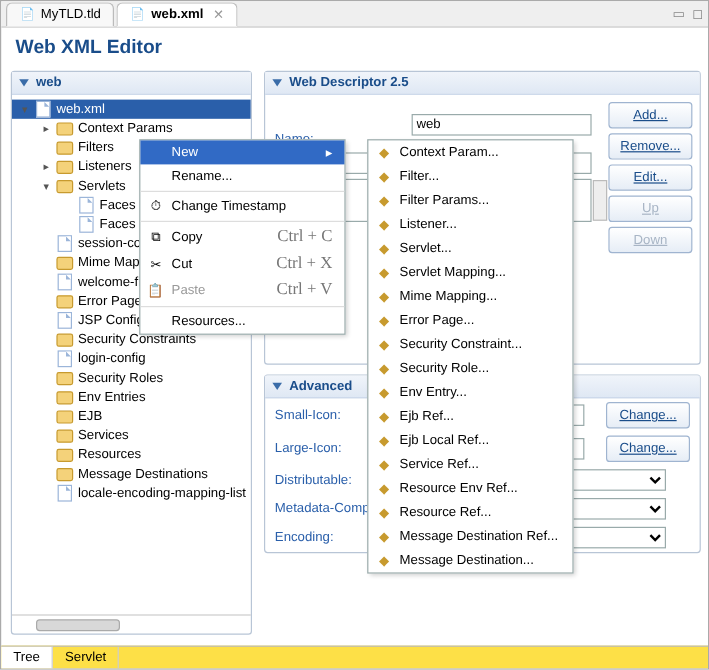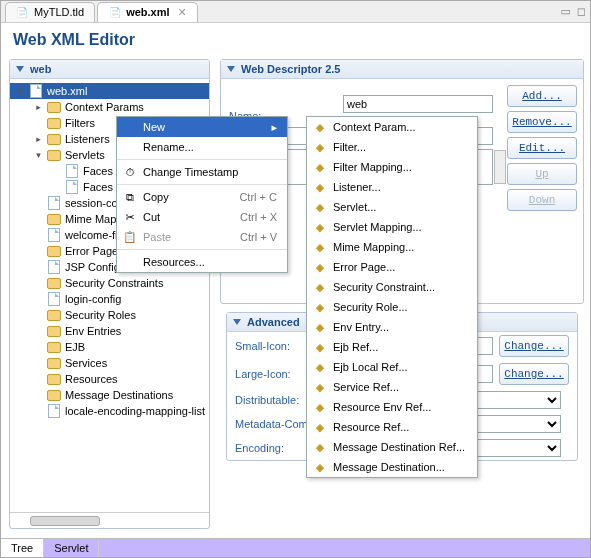--- a/index.html
+++ b/index.html
@@ -20,47 +20,47 @@
 .node { display: flex; align-items: center; gap: 4px; padding: 1px 4px; white-space: nowrap; }
 .node.sel { background: #2a5faa; color: #fff; }
 .indent0 { padding-left: 6px; } .indent1 { padding-left: 24px; } .indent2 { padding-left: 42px; }
 .exp { width: 9px; height: 9px; display: inline-block; text-align: center; line-height: 8px; font-size: 9px; color: #555; }
 .ico { width: 14px; height: 14px; display: inline-flex; align-items: center; justify-content: center; font-size: 10px; }
 .folder { background: #f4d27a; border: 1px solid #c79a2e; border-radius: 2px; width: 14px; height: 11px; }
 .file { background: #fff; border: 1px solid #9bb5d9; width: 12px; height: 14px; position: relative; }
 .file.x:before { content:""; position:absolute; top:0; right:0; border-left:4px solid #9bb5d9; border-top:4px solid #fff; }
 .scroll { height: 16px; border-top: 1px solid #ccc; display: flex; align-items: center; }
 .scroll .thumb { width: 70px; height: 10px; background: #d8d8d8; border: 1px solid #aaa; margin-left: 20px; border-radius: 3px; }
-.right-area { flex: 1; display: flex; flex-direction: column; gap: 8px; align-items: center; }
+.right-area { flex: 1; display: flex; flex-direction: column; gap: 8px; }
 .form-row { display: flex; align-items: center; gap: 6px; padding: 3px 8px; }
 .form-row label { color: #2a5faa; width: 108px; margin-top: 24px; }
 .form-row input[type=text] { flex: 1; border: 1px solid #9aa; height: 18px; padding: 0 3px; }
 .btncol { display: flex; flex-direction: column; gap: 4px; padding: 6px; }
 .btn { width: 70px; height: 22px; border: 1px solid #9fb4d0; background: linear-gradient(#fff,#e6edf6); color: #1a4d8a; border-radius: 3px; font-size: 11px; }
 .btn:disabled { color: #a8b5c5; }
-.btn.u { text-decoration: underline; font-family: Liberation Mono, monospace; }
+.btn.u { text-decoration: underline; }
 .desc-body { display: flex; }
 .desc-left { flex: 1; padding: 4px 0; }
 .desc-left .tbox { margin: 2px 8px; border: 1px solid #9aa; height: 18px; }
 .desc-left .bigbox { margin: 4px 8px; border: 1px solid #9aa; height: 36px; position: relative; }
 .bigbox .mini-scroll { position: absolute; right: -14px; top: 0; bottom: 0; width: 12px; background: #eee; border: 1px solid #bbb; }
 .adv-row { display: flex; align-items: center; gap: 6px; padding: 3px 8px; }
 .adv-row label { color: #2a5faa; width: 120px; }
 .adv-row .txt { width: 132px; border: 1px solid #9aa; height: 18px; }
 .adv-row select { width: 200px; border: 1px solid #9aa; height: 18px; background: #fff; }
-.bottom-tabs { position: absolute; bottom: 0; left: 0; display: flex; border-top: 1px solid #bbb; background: #c4b5fd; width: 100%; }
+.bottom-tabs { position: absolute; bottom: 0; left: 0; display: flex; border-top: 1px solid #bbb; background: #fde047; width: 100%; }
 .btab { padding: 3px 10px; border-right: 1px solid #ccc; font-size: 11px; }
 .btab.active { background: #fff; }
 
 .ctx { position: absolute; background: #fff; border: 1px solid #9aa; box-shadow: 2px 2px 4px rgba(0,0,0,.2); z-index: 50; }
 .ctx-item { display: flex; align-items: center; gap: 6px; padding: 3px 10px 3px 6px; min-width: 170px; }
 .ctx-item.hl { background: #316ac5; color: #fff; }
 .ctx-item.dis { color: #999; }
 .ctx-sep { height: 1px; background: #ddd; margin: 2px 0; }
-.ctx .kbd { margin-left: auto; color: #777; font-size: 11px; }
+.ctx .kbd { margin-left: auto; color: #777; font-size: 14px; font-family: Liberation Serif, serif; }
 .ctx .arrow { margin-left: auto; }
 .ctx1 { left: 115px; top: 115px; }
 .ctx2 { left: 305px; top: 115px; }
 .mini-ico { width: 14px; height: 14px; display: inline-flex; align-items: center; justify-content: center; font-size: 11px; }
 </style>
 </head>
 <body>
 
 <div class="tabrow">
   <div class="tab">
@@ -348,21 +348,21 @@
     <div class="ctx-item">
       <span class="mini-ico" style="color: rgb(199, 154, 46);">◆</span>
       <span>Context Param...</span>
     </div>
     <div class="ctx-item">
       <span class="mini-ico" style="color: rgb(199, 154, 46);">◆</span>
       <span>Filter...</span>
     </div>
     <div class="ctx-item">
       <span class="mini-ico" style="color: rgb(199, 154, 46);">◆</span>
-      <span>Filter Mapping...</span>
+      <span>Filter Params...</span>
     </div>
     <div class="ctx-item">
       <span class="mini-ico" style="color: rgb(199, 154, 46);">◆</span>
       <span>Listener...</span>
     </div>
     <div class="ctx-item">
       <span class="mini-ico" style="color: rgb(199, 154, 46);">◆</span>
       <span>Servlet...</span>
     </div>
     <div class="ctx-item">

